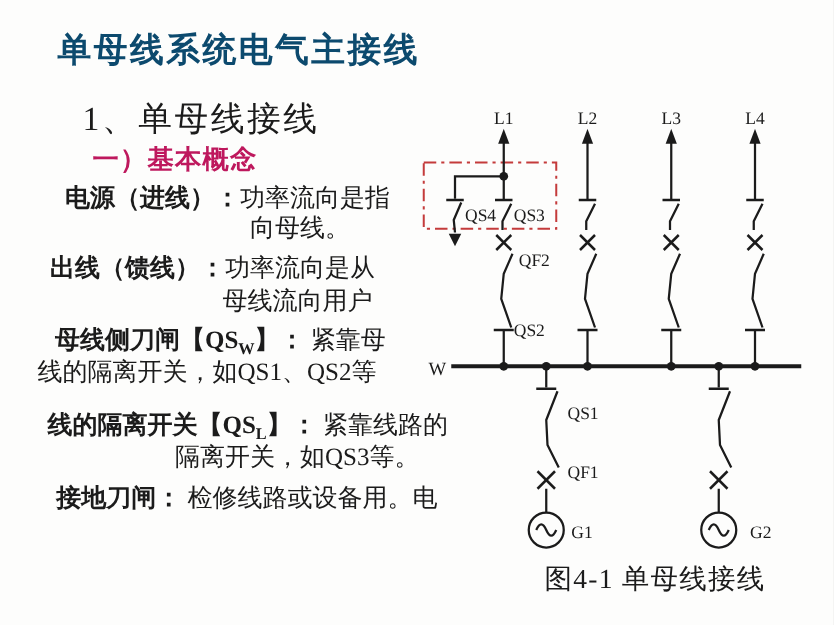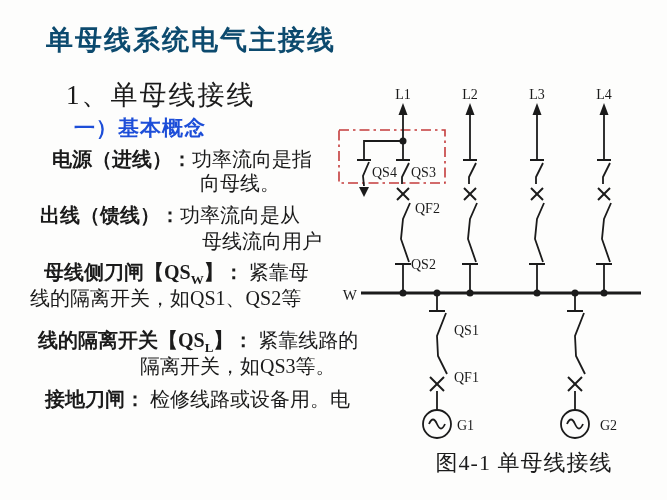--- a/index.html
+++ b/index.html
@@ -9,21 +9,21 @@
     color:#1b1b1b;
   }
   .abs{position:absolute;white-space:nowrap;line-height:1.15;}
   .title{
     font-family:"Liberation Sans","DejaVu Sans",sans-serif;
     font-weight:bold;font-size:27px;letter-spacing:2px;color:#0c4a6e;
   }
   .subtitle{font-size:27px;letter-spacing:2px;}
   .heading{
     font-family:"Liberation Sans","DejaVu Sans",sans-serif;
-    font-weight:bold;font-size:21px;color:#1d4ed8;letter-spacing:1px;
+    font-weight:bold;font-size:21px;color:#be185d;letter-spacing:1px;
   }
   .def{font-size:20px;}
   .term{font-weight:bold;}
   .def sub{font-size:13px;line-height:0;}
   svg text{
     font-family:"Liberation Serif","DejaVu Serif",serif;
     fill:#1b1b1b;
   }
   .lbl{font-size:14px;}
   .buslbl{font-size:15px;}
@@ -48,21 +48,21 @@
   <div class="abs heading" style="left:74px;top:116px">一）基本概念</div>
 
   <div class="abs def" style="left:52px;top:148px">
     <span class="term">电源（进线）：</span><span>功率流向是指</span>
   </div>
   <div class="abs def" style="left:200px;top:172px">向母线。</div>
 
   <div class="abs def" style="left:40px;top:204px">
     <span class="term">出线（馈线）：</span><span>功率流向是从</span>
   </div>
-  <div class="abs def" style="left:202px;top:230px">母线流向用户</div>
+  <div class="abs def" style="left:178px;top:230px">母线流向用户</div>
 
   <div class="abs def" style="left:44px;top:261px">
     <span class="term"><span>母线侧刀闸【QS</span><sub>W</sub><span>】：</span></span><span> 紧靠母</span>
   </div>
   <div class="abs def" style="left:30px;top:287px">线的隔离开关，如QS1、QS2等</div>
 
   <div class="abs def" style="left:38px;top:329px">
     <span class="term"><span>线的隔离开关【QS</span><sub>L</sub><span>】：</span></span><span> 紧靠线路的</span>
   </div>
   <div class="abs def" style="left:140px;top:355px">隔离开关，如QS3等。</div>

